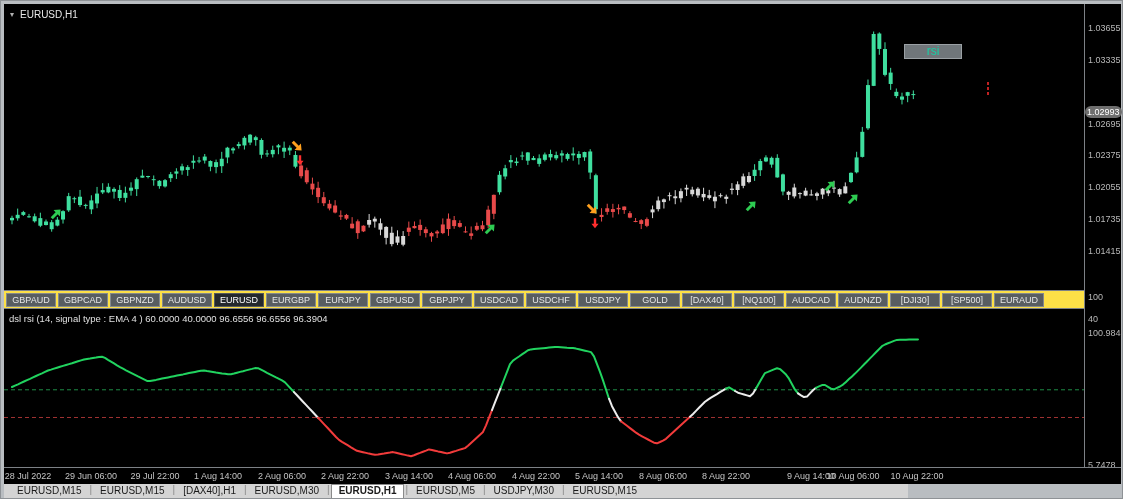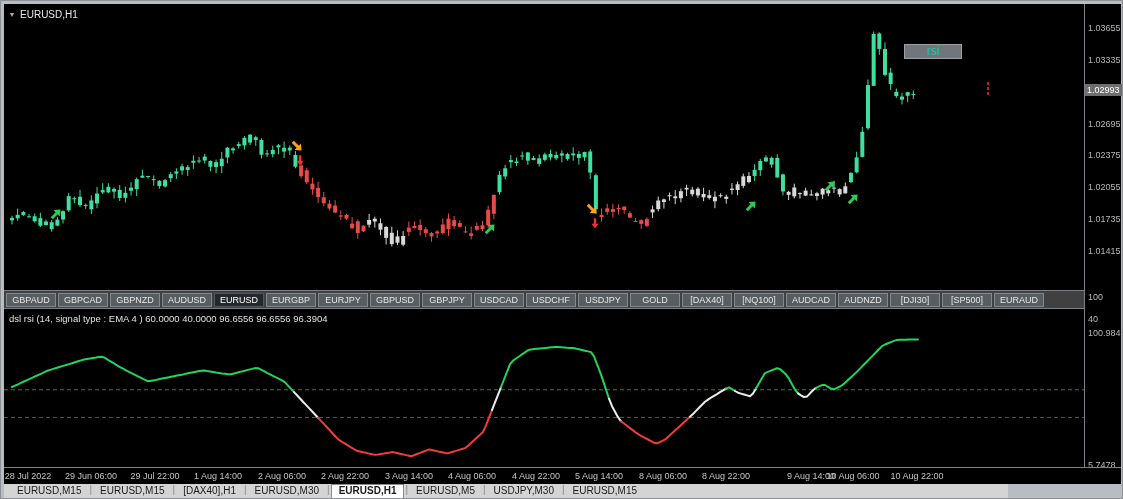--- a/index.html
+++ b/index.html
@@ -1,35 +1,35 @@
 <!DOCTYPE html>
 <html><head>
 <meta charset="utf-8">
 <style>
   html,body{margin:0;padding:0;background:#ffffff;}
   #app{position:relative;width:1123px;height:499px;background:#b9bdc1;
        font-family:"Liberation Sans",sans-serif;overflow:hidden;
        border:1px solid #8e9296;box-sizing:border-box;}
   .pane{position:absolute;background:#000;}
   #chart-pane{left:3px;top:3px;width:1080px;height:287px;border-bottom:1px solid #7d8186;box-sizing:border-box;}
-  #symbol-row{position:absolute;left:3px;top:290px;width:1080px;height:17px;background:#404040;
+  #symbol-row{position:absolute;left:3px;top:290px;width:1080px;height:17px;background:#fde047;
               display:flex;align-items:center;gap:2px;padding-left:2px;box-sizing:border-box;}
   .sym-btn{width:50px;height:14px;line-height:12px;text-align:center;font-size:9px;color:#e6e6e6;
            background:#585d61;border:1px solid #84898d;box-sizing:border-box;cursor:pointer;}
   .sym-btn.active{background:#24282c;border-color:#54585c;color:#ffffff;}
   #rsi-pane{left:3px;top:307px;width:1080px;height:159px;border-top:1px solid #7d8186;box-sizing:border-box;}
   #right-scale{position:absolute;left:1083px;top:3px;width:37px;height:463px;background:#000;
                border-left:1px solid #7d8186;box-sizing:border-box;}
   .scale-label{position:absolute;left:3px;font-size:9px;color:#b8b8b8;white-space:nowrap;}
   #current-price{position:absolute;left:0;width:37px;height:12px;background:#6e6e6e;color:#fff;
                  font-size:9px;line-height:12px;padding-left:2px;box-sizing:border-box;}
   #time-axis{position:absolute;left:3px;top:466px;width:1117px;height:17px;background:#000;
              border-top:1px solid #7d8186;box-sizing:border-box;}
   .time-label{position:absolute;top:3px;font-size:9px;color:#c4c4c4;transform:translateX(-50%);white-space:nowrap;}
-  #tab-bar{position:absolute;left:3px;top:483px;width:1004px;height:14px;background:#d4d4d4;
+  #tab-bar{position:absolute;left:3px;top:483px;width:904px;height:14px;background:#d4d4d4;
            display:flex;align-items:flex-start;font-size:10px;color:#1a1a1a;padding-left:6px;box-sizing:border-box;}
   .tab{padding:0 7px;cursor:pointer;white-space:nowrap;height:14px;line-height:14px;}
   .tab.active{background:#ffffff;border:1px solid #8a8a8a;border-bottom:none;font-weight:bold;line-height:12px;}
   .tab-div{color:#8a8a8a;padding:0 1px;}
   #chart-title{position:absolute;left:6px;top:5px;color:#e8e8e8;font-size:10px;display:flex;gap:6px;align-items:center;}
   #collapse-icon{color:#b0b0b0;font-size:8px;}
   #rsi-btn{position:absolute;left:900px;top:40px;width:58px;height:15px;background:#70767a;border:1px solid #9aa0a4;
            color:#17cfa6;font-size:12px;text-align:center;line-height:13px;cursor:pointer;box-sizing:border-box;}
   #rsi-title{position:absolute;left:5px;top:4px;font-size:9.5px;color:#e0e0e0;white-space:nowrap;}
   svg{position:absolute;left:0;top:0;}
@@ -448,21 +448,21 @@
   </div>
 
   <div id="right-scale">
       <div class="scale-label" style="top: 19.4609px;">1.03655</div>
       <div class="scale-label" style="top: 51.1826px;">1.03335</div>
       <div class="scale-label" style="top: 114.626px;">1.02695</div>
       <div class="scale-label" style="top: 146.348px;">1.02375</div>
       <div class="scale-label" style="top: 178.07px;">1.02055</div>
       <div class="scale-label" style="top: 209.791px;">1.01735</div>
       <div class="scale-label" style="top: 241.513px;">1.01415</div>
-      <div id="current-price" style="top: 80px;">1.02993</div>
+      <div id="current-price" style="top: 102px; border-radius: 6px;">1.02993</div>
       <div class="scale-label" style="top: 288px;">100</div>
       <div class="scale-label" style="top: 310px;">40</div>
       <div class="scale-label" style="top: 324.021px;">100.9845</div>
       <div class="scale-label" style="top: 455.924px;">5.7478</div>
     </div>
 
   <div id="time-axis">
       <div class="time-label" style="left: 24px;">28 Jul 2022</div>
       <div class="time-label" style="left: 87px;">29 Jun 06:00</div>
       <div class="time-label" style="left: 151px;">29 Jul 22:00</div>

